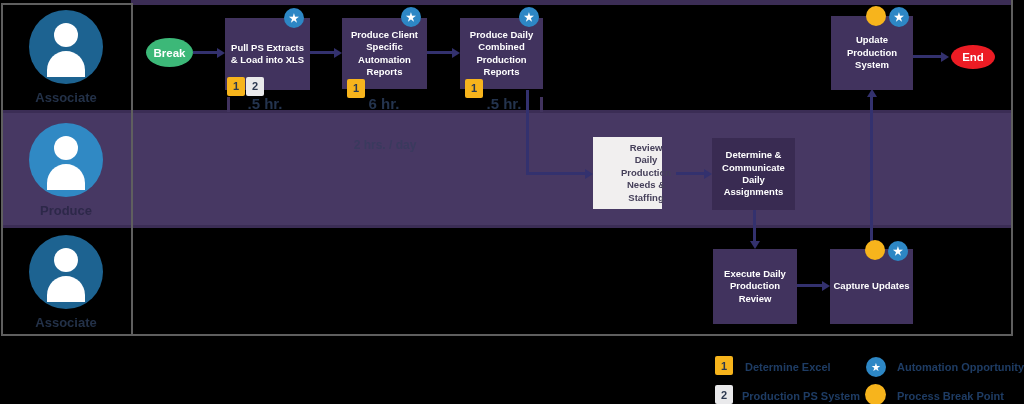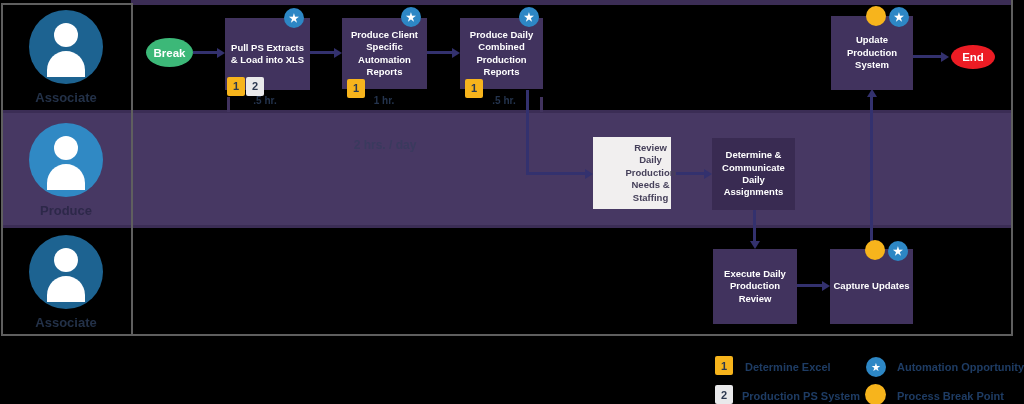--- a/index.html
+++ b/index.html
@@ -53,21 +53,21 @@
   .marker.star{background:var(--accent-blue);color:#fff;font-size:11px;line-height:1;}
   .marker.dot{background:var(--accent-yellow);}
 
   .numbadge{
     width:18px;height:19px;border-radius:2px;display:flex;align-items:center;justify-content:center;
     font-size:11px;font-weight:700;color:#2c3950;
   }
   .numbadge.yellow{background:var(--accent-yellow);}
   .numbadge.white{background:var(--badge2-bg);}
 
-  .duration{color:var(--duration-text);font-size:10px;font-weight:700;text-align:center;}
+  .duration{color:var(--duration-text);font-size:15px;font-weight:700;text-align:center;}
   .mgr-time{color:#3a3a5e;font-size:12px;font-weight:700;text-align:center;}
 
   
   .aline{background:var(--arrow);}
   .ahead{width:0;height:0;}
   .ahead.right{border-top:5px solid transparent;border-bottom:5px solid transparent;border-left:8px solid var(--arrow);}
   .ahead.down{border-left:5px solid transparent;border-right:5px solid transparent;border-top:8px solid var(--arrow);}
   .ahead.up{border-left:5px solid transparent;border-right:5px solid transparent;border-bottom:8px solid var(--arrow);}
   .tick{width:3px;height:15px;background:var(--box-purple);}
 
@@ -145,38 +145,38 @@
   <span class="abs numbadge yellow" style="left:2px;top:59px;">1</span>
   <span class="abs numbadge white" style="left:21px;top:59px;">2</span>
 </div>
 <div class="abs duration" style="left:225px;top:95px;width:80px;">.5 hr.</div>
 
 <div class="abs pbox purple" style="left:342px;top:18px;width:85px;height:71px;">
   <span>Produce Client Specific Automation Reports</span>
   <span class="abs marker star" style="right:6px;top:-11px;">★</span>
   <span class="abs numbadge yellow" style="left:5px;top:61px;">1</span>
 </div>
-<div class="abs duration" style="left:344px;top:95px;width:80px;">1 hr.</div>
+<div class="abs duration" style="left:344px;top:95px;width:80px;">6 hr.</div>
 
 <div class="abs pbox purple" style="left:460px;top:18px;width:83px;height:71px;">
   <span>Produce Daily Combined Production Reports</span>
   <span class="abs marker star" style="right:4px;top:-11px;">★</span>
   <span class="abs numbadge yellow" style="left:5px;top:61px;">1</span>
 </div>
 <div class="abs duration" style="left:464px;top:95px;width:80px;">.5 hr.</div>
 
 <div class="abs pbox purple" style="left:831px;top:16px;width:82px;height:74px;">
   <span>Update Production System</span>
   <span class="abs marker dot" style="right:27px;top:-10px;"></span>
   <span class="abs marker star" style="right:4px;top:-9px;">★</span>
 </div>
 
 <div class="abs mgr-time" style="left:325px;top:138px;width:120px;">2 hrs. / day</div>
 
-<div class="abs pbox white" style="left:593px;top:137px;width:78px;height:72px;padding-left:40px;">
+<div class="abs pbox white" style="left:593px;top:137px;width:69px;height:72px;padding-left:40px;">
   <span>Review Daily Production Needs &amp; Staffing</span>
 </div>
 
 <div class="abs pbox purple-dark" style="left:712px;top:138px;width:83px;height:72px;">
   <span>Determine &amp; Communicate Daily Assignments</span>
 </div>
 
 <div class="abs pbox purple" style="left:713px;top:249px;width:84px;height:75px;">
   <span>Execute Daily Production Review</span>
 </div>

